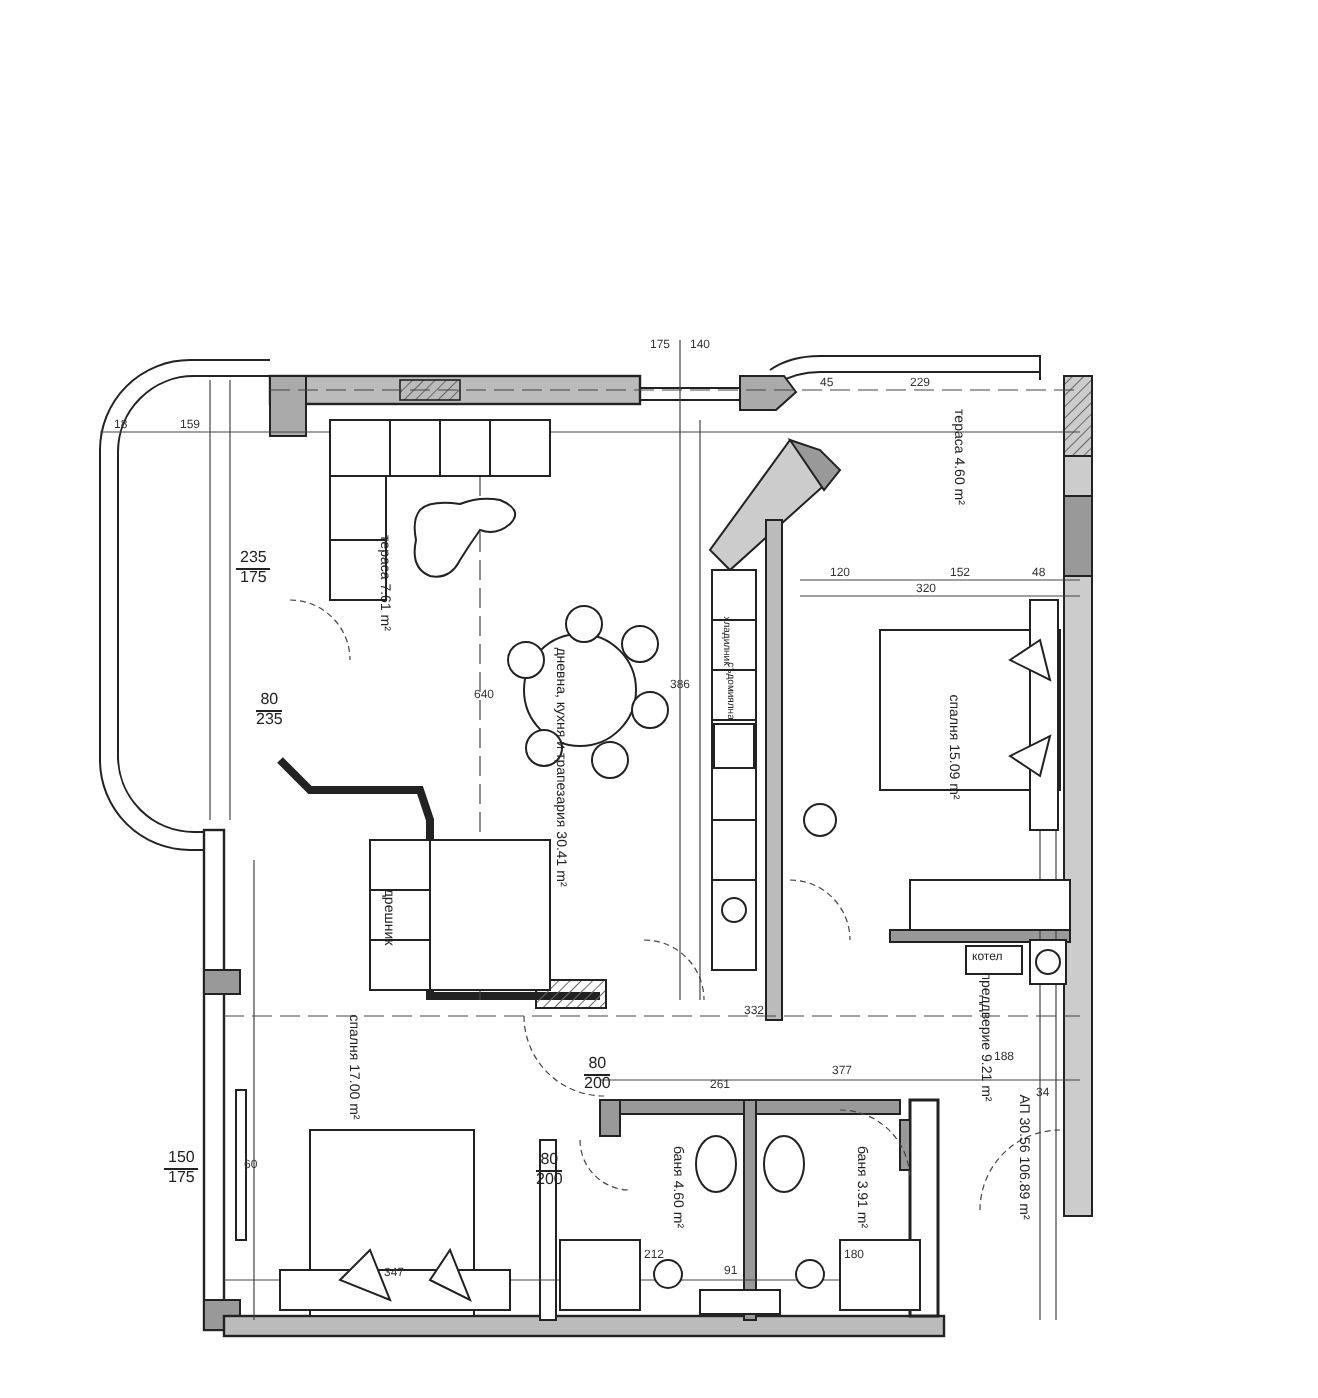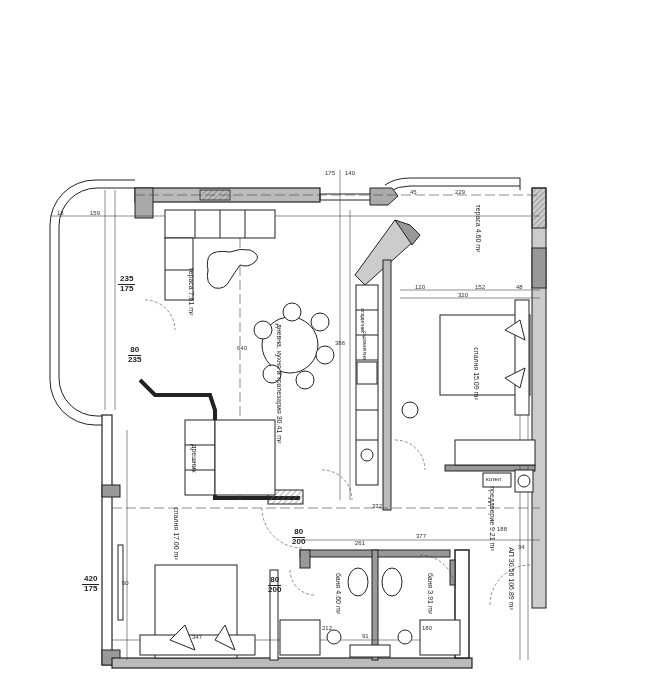--- a/index.html
+++ b/index.html
@@ -2,21 +2,21 @@
 <html><head>
 <meta charset="utf-8">
 <style>
   html,body{margin:0;padding:0;background:#fff;}
   body{width:659px;height:699px;position:relative;overflow:hidden;font-family:"Liberation Sans",sans-serif;}
   svg{position:absolute;left:0;top:0;}
   .lbl{position:absolute;font-size:7px;color:#222;white-space:nowrap;line-height:1;}
   .rot{transform-origin:center center;transform:rotate(90deg);}
   .dim{position:absolute;font-size:6px;color:#333;white-space:nowrap;line-height:1;}
   .frac{position:absolute;font-size:8px;color:#222;text-align:center;line-height:1.1;}
-  .frac span{display:block;font-weight:bold;}
+  .frac span{display:block;}
   .frac .top{border-bottom:1px solid #222;padding:0 2px;}
 </style>
 </head>
 <body>
 
 <svg width="659" height="699" viewBox="0 0 659 699">
   <defs>
     <pattern id="hatch" width="4" height="4" patternUnits="userSpaceOnUse" patternTransform="rotate(45)">
       <line x1="0" y1="0" x2="0" y2="4" stroke="#666" stroke-width="1"></line>
     </pattern>
@@ -207,21 +207,21 @@
 
 <div class="frac" style="left:118px;top:275px;">
   <span class="top">235</span>
   <span>175</span>
 </div>
 <div class="frac" style="left:128px;top:346px;">
   <span class="top">80</span>
   <span>235</span>
 </div>
 <div class="frac" style="left:82px;top:575px;">
-  <span class="top">420</span>
+  <span class="top">150</span>
   <span>175</span>
 </div>
 <div class="frac" style="left:292px;top:528px;">
   <span class="top">80</span>
   <span>200</span>
 </div>
 <div class="frac" style="left:268px;top:576px;">
   <span class="top">80</span>
   <span>200</span>
 </div>

